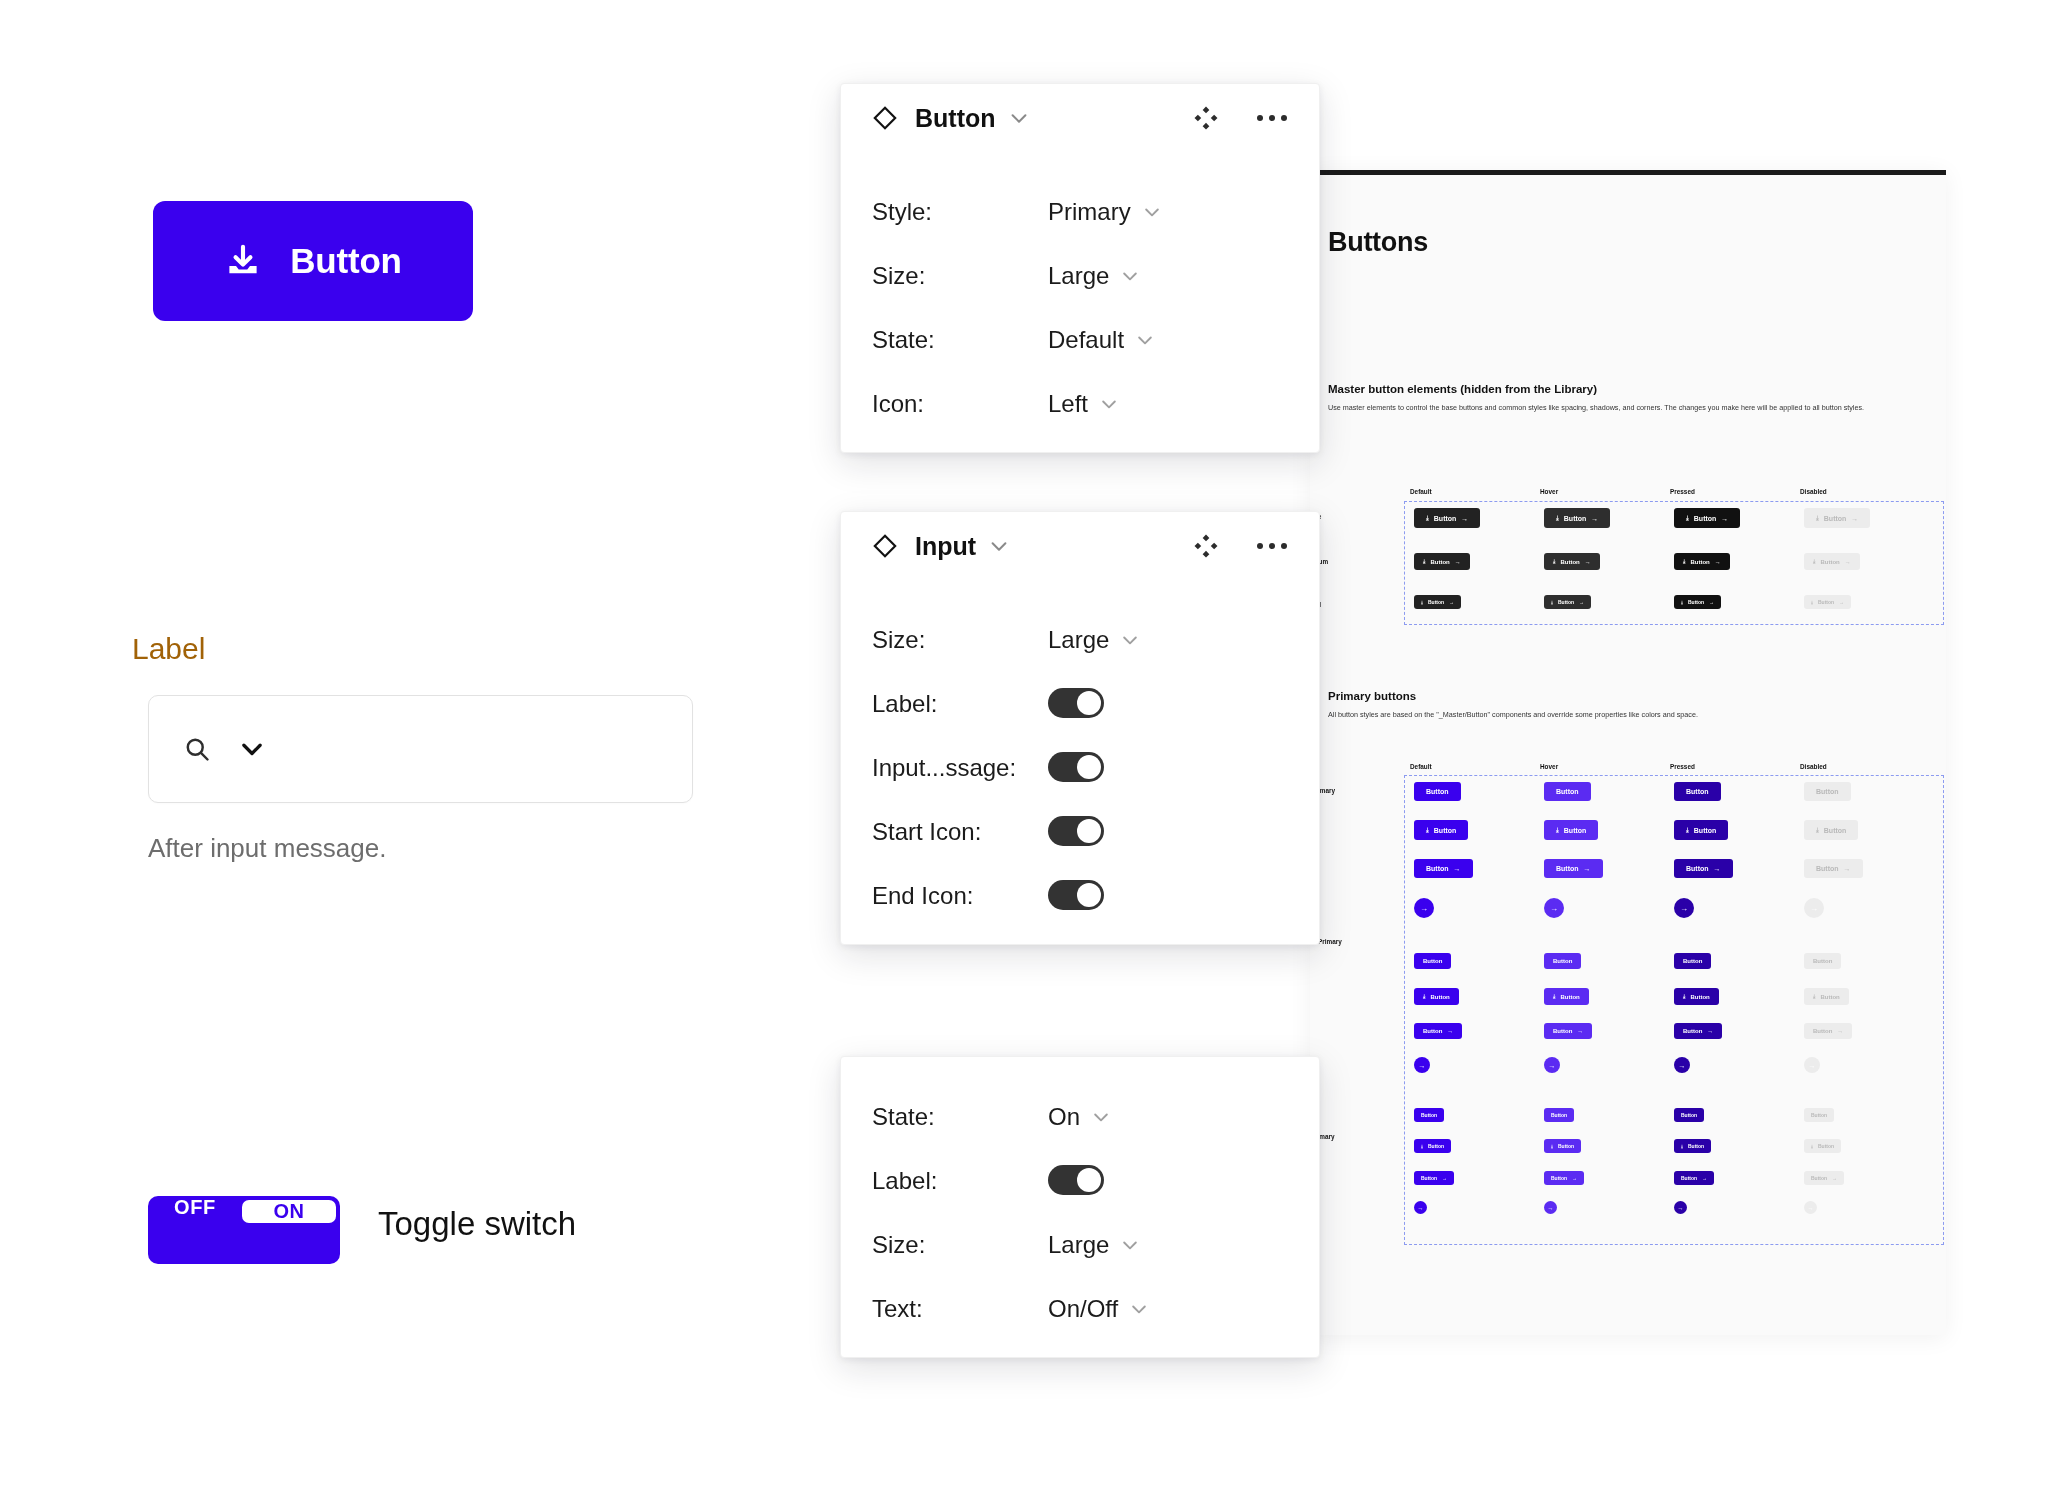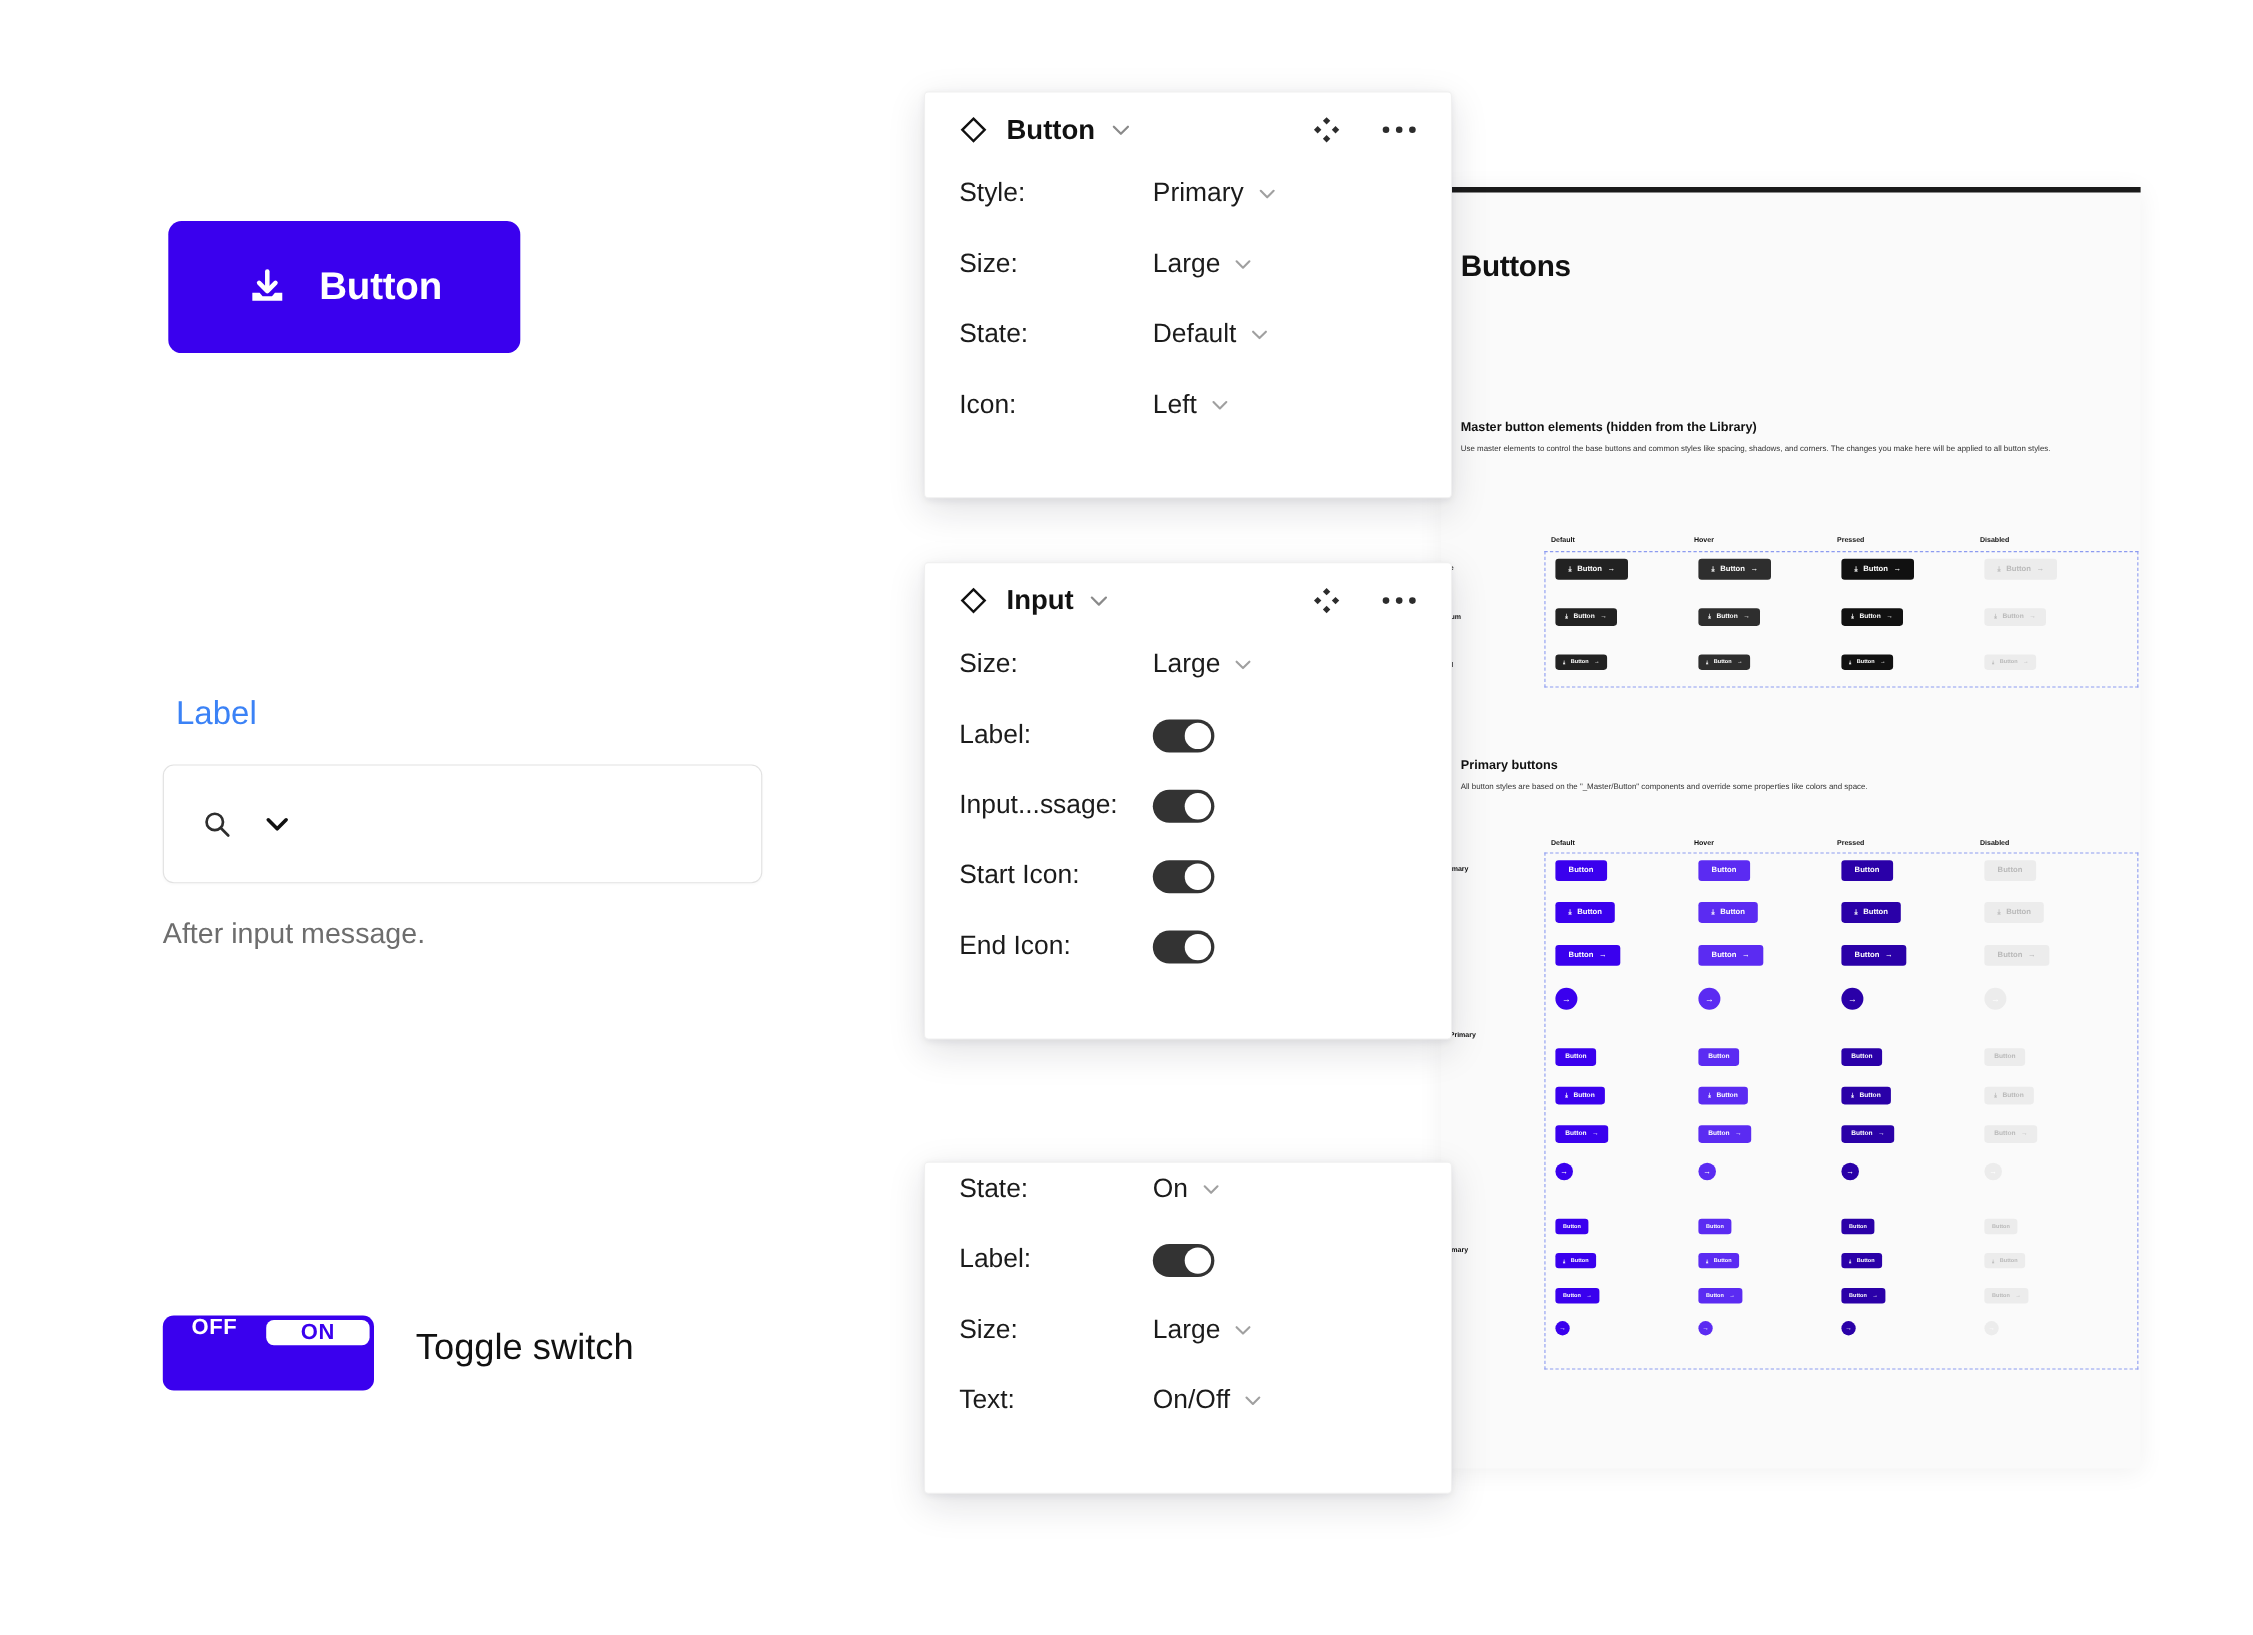--- a/index.html
+++ b/index.html
@@ -61,22 +61,22 @@
   .big-button {
     position:absolute; left:153px; top:201px; width:320px; height:120px;
     background:#3A00EE; border-radius:12px; border:none;
     display:flex; align-items:center; justify-content:center; gap:28px;
     color:#fff; cursor:pointer;
   }
   .big-button .bb-label { font-size:35px; font-weight:700; letter-spacing:-.2px; }
   .bb-icon { width:38px; height:38px; display:block; }
 
   .label-title {
-    position:absolute; left:160px; top:632px;
-    font-size:30px; color:#3b82f6; font-weight:400;
+    position:absolute; left:132px; top:632px;
+    font-size:30px; color:#a16207; font-weight:400;
   }
   .input-wrap {
     position:absolute; left:148px; top:695px; width:545px; height:108px;
     background:#fff; border:1.5px solid #e2e2e2; border-radius:10px;
     display:flex; align-items:center; padding: 0 30px 0 34px; gap:26px;
     box-shadow: 0 1px 2px rgba(0,0,0,0.02);
   }
   .input-search-icon { width:28px; height:28px; flex:0 0 auto; color:#333; }
   .input-text { flex:1; font-size:30px; color:#9b9b9b; border:none; outline:none; background:transparent; font-family:inherit; }
   .input-chevron { width:30px; height:30px; color:#111; flex:0 0 auto; }
@@ -113,21 +113,21 @@
   .panel-head {
     display:flex; align-items:center; height:68px; padding: 0 30px 0 31px;
   }
   .panel-diamond { width:26px; height:26px; flex:0 0 auto; }
   .panel-title { font-size:25px; font-weight:700; color:#111; margin-left:17px; }
   .panel-caret { width:22px; height:22px; margin-left:12px; color:#8a8a8a; }
   .panel-head-spacer { flex:1; }
   .icon-diamonds { width:26px; height:26px; color:#2c2c2c; }
   .icon-dots { width:34px; height:26px; margin-left:36px; color:#2c2c2c; }
   .panel-rows { padding: 10px 31px 34px 31px; }
-  .prow { display:flex; align-items:flex-start; height:64px; }
+  .prow { display:flex; align-items:flex-end; height:64px; }
   .prow-label { font-size:24px; color:#1b1b1b; width:176px; flex:0 0 auto; }
   .prow-value { font-size:24px; color:#1b1b1b; }
   .prow-caret { width:20px; height:20px; color:#a0a0a0; margin-left:11px; vertical-align:middle; }
   .val-wrap { display:flex; align-items:center; }
   .mini-toggle {
     width:56px; height:30px; border-radius:15px; background:#333333;
     display:flex; align-items:center; justify-content:flex-end; padding:3px;
     cursor:pointer;
   }
   .mini-toggle .knob { width:24px; height:24px; border-radius:50%; background:#fff; }

